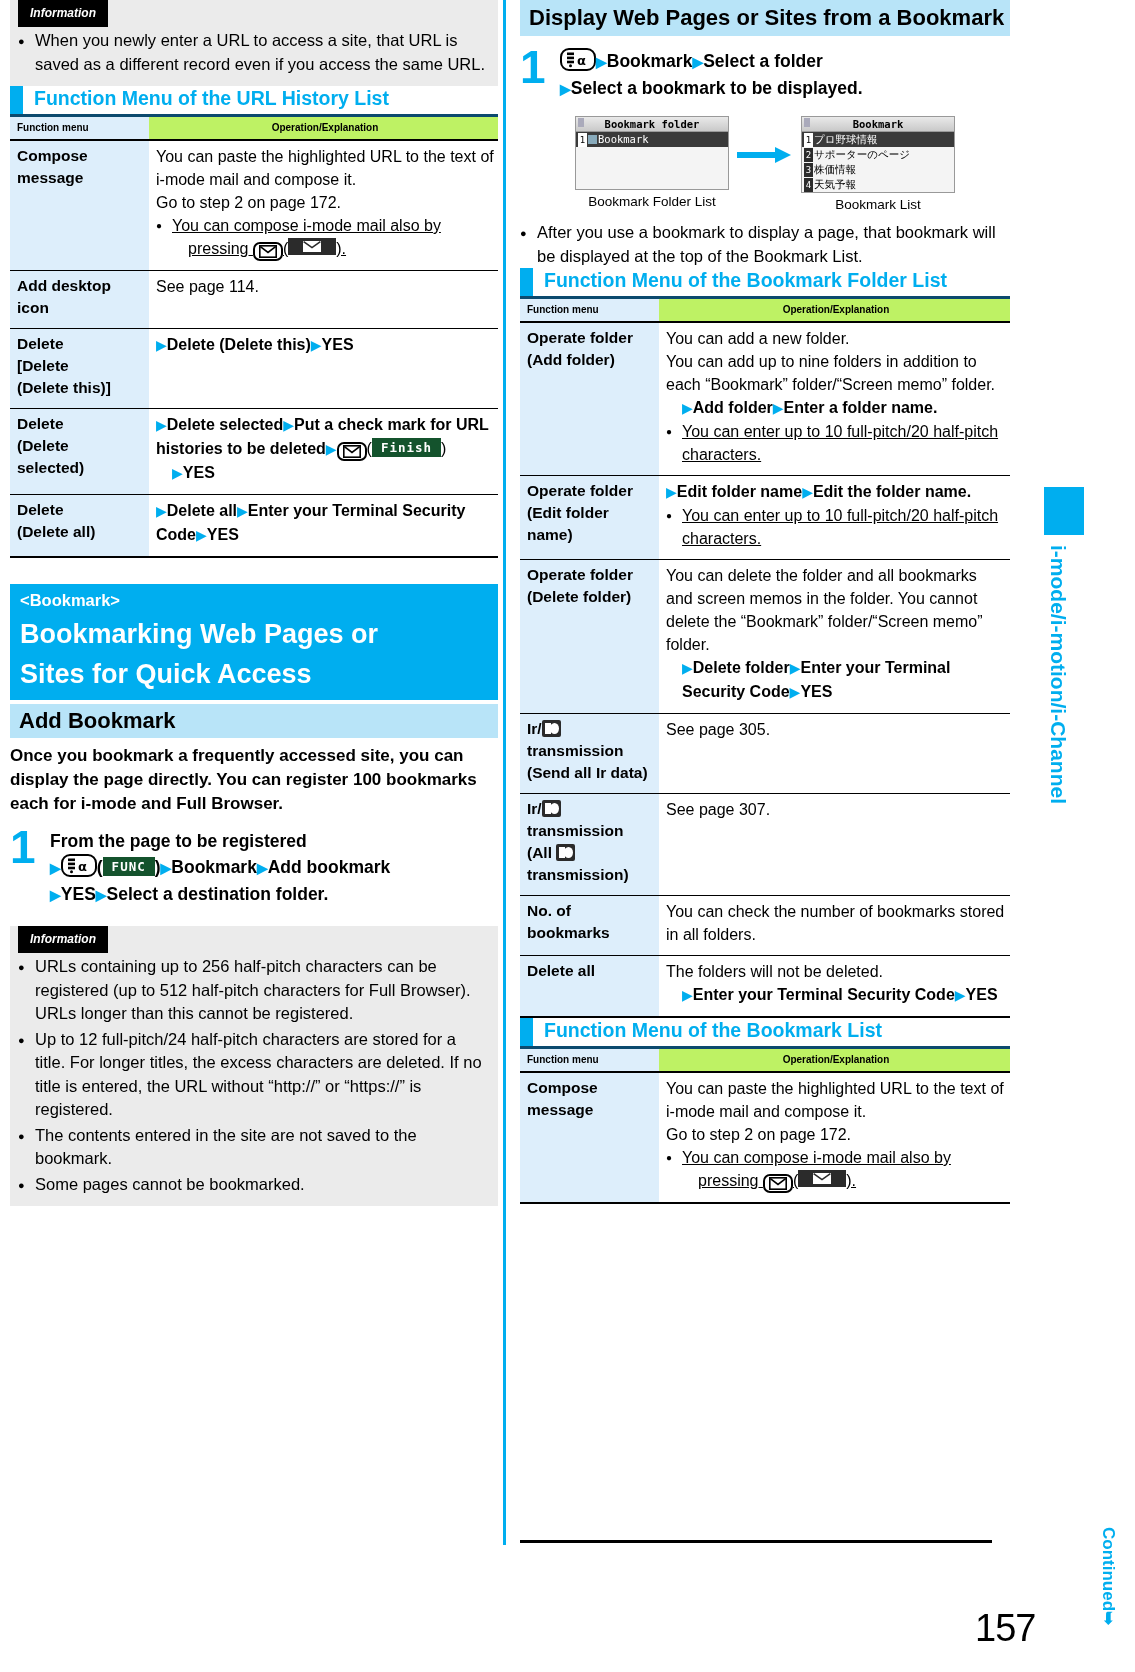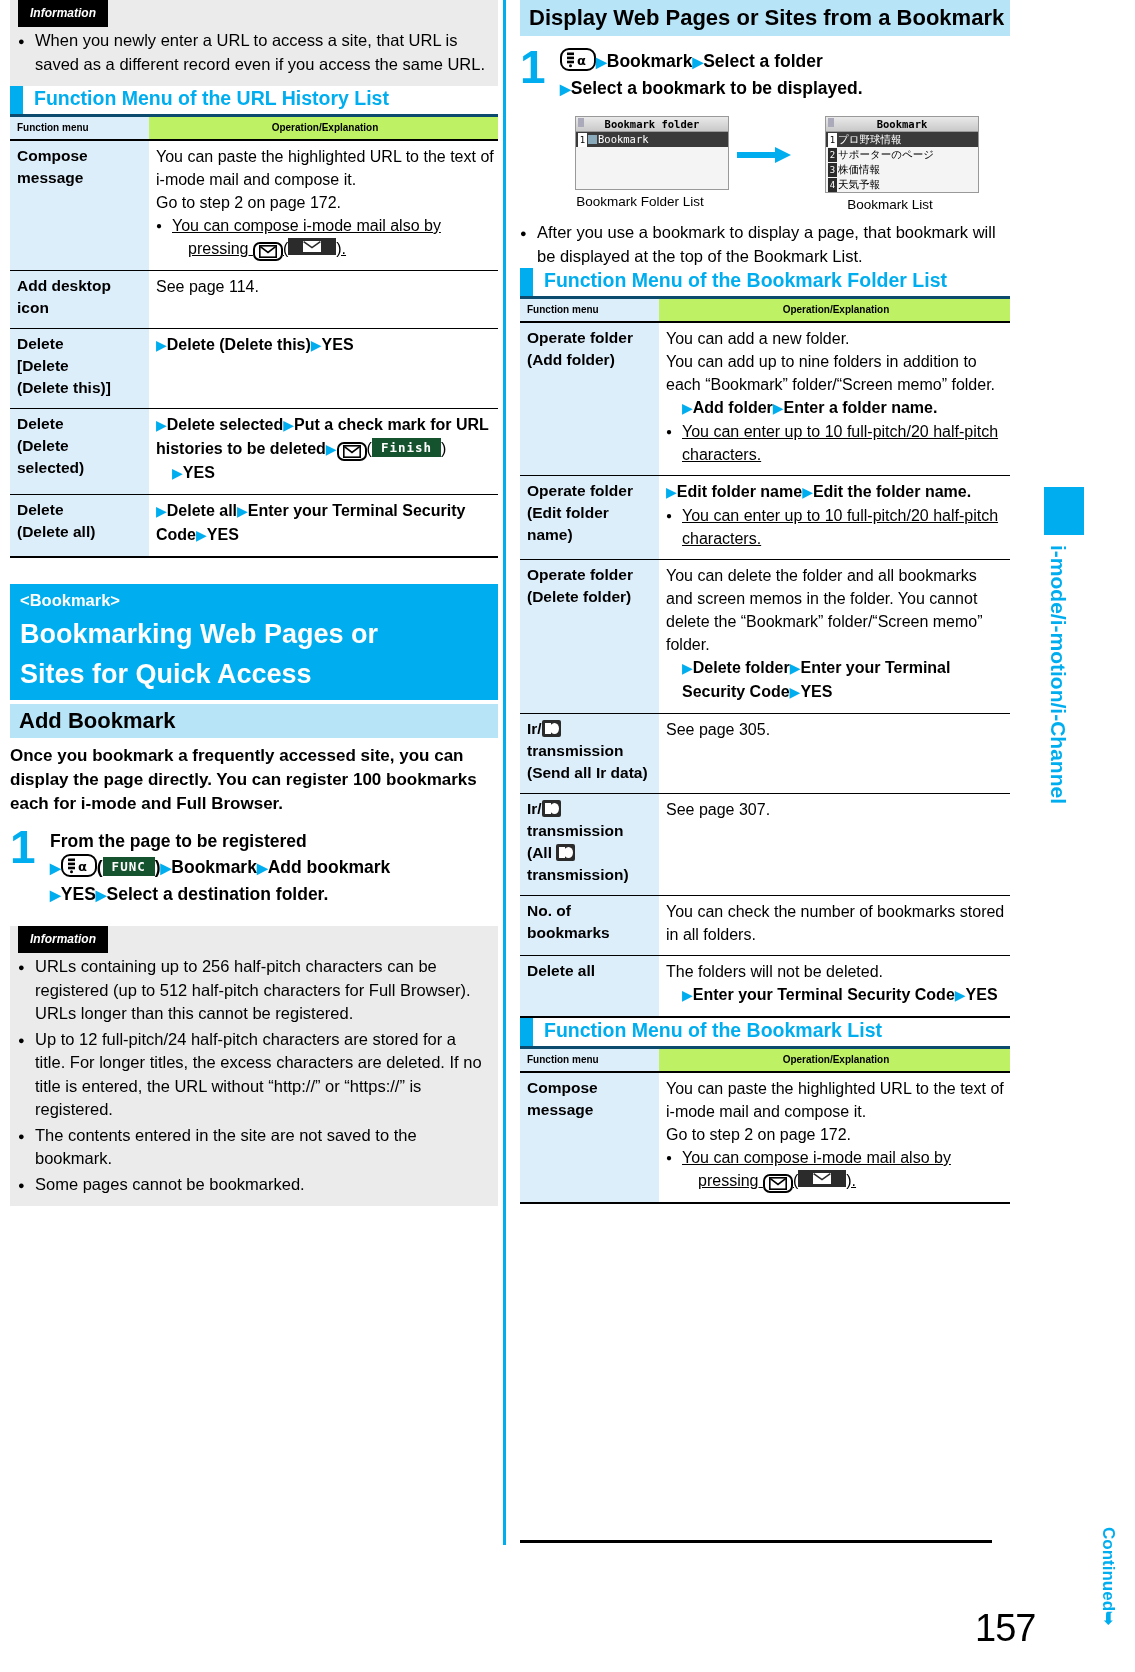--- a/index.html
+++ b/index.html
@@ -88,21 +88,21 @@
   .step .body{font-weight:bold;font-size:17.5px;line-height:26px;}
   .step .body .ln{display:block;}
 
   
   .rt-title{background:#b8e4f8;color:#000;font-weight:bold;font-size:22px;line-height:28px;
     padding:4px 0 4px 9px;}
 
   
   .shots{margin-top:14px;display:flex;justify-content:center;align-items:flex-start;gap:8px;}
   .shot-wrap{text-align:center;}
-  .phone{width:152px;border:1px solid #999;background:#f4f4f4;margin-left:24px;}
+  .phone{width:152px;border:1px solid #999;background:#f4f4f4;}
   .phone .tbar{background:linear-gradient(#e9e9e9,#c9c9c9);border-bottom:1px solid #9a9a9a;
     font-family:"DejaVu Sans Mono", monospace;font-size:10.5px;font-weight:bold;
     text-align:center;padding:1px 0 1px 0;position:relative;color:#000;}
   .phone .tbar i{position:absolute;left:2px;top:1px;width:6px;height:9px;background:#aab;display:block;}
   .phone ul{list-style:none;margin:0;padding:0;}
   .phone li{font-family:"DejaVu Sans Mono", monospace;font-size:10.5px;line-height:14px;
     text-align:left;padding:0 2px;white-space:nowrap;overflow:hidden;}
   .phone li.sel{background:#3a3a3a;color:#fff;}
   .phone li .n{display:inline-block;background:#2b2b2b;color:#fff;width:9px;text-align:center;
     font-size:9px;margin-right:1px;}

